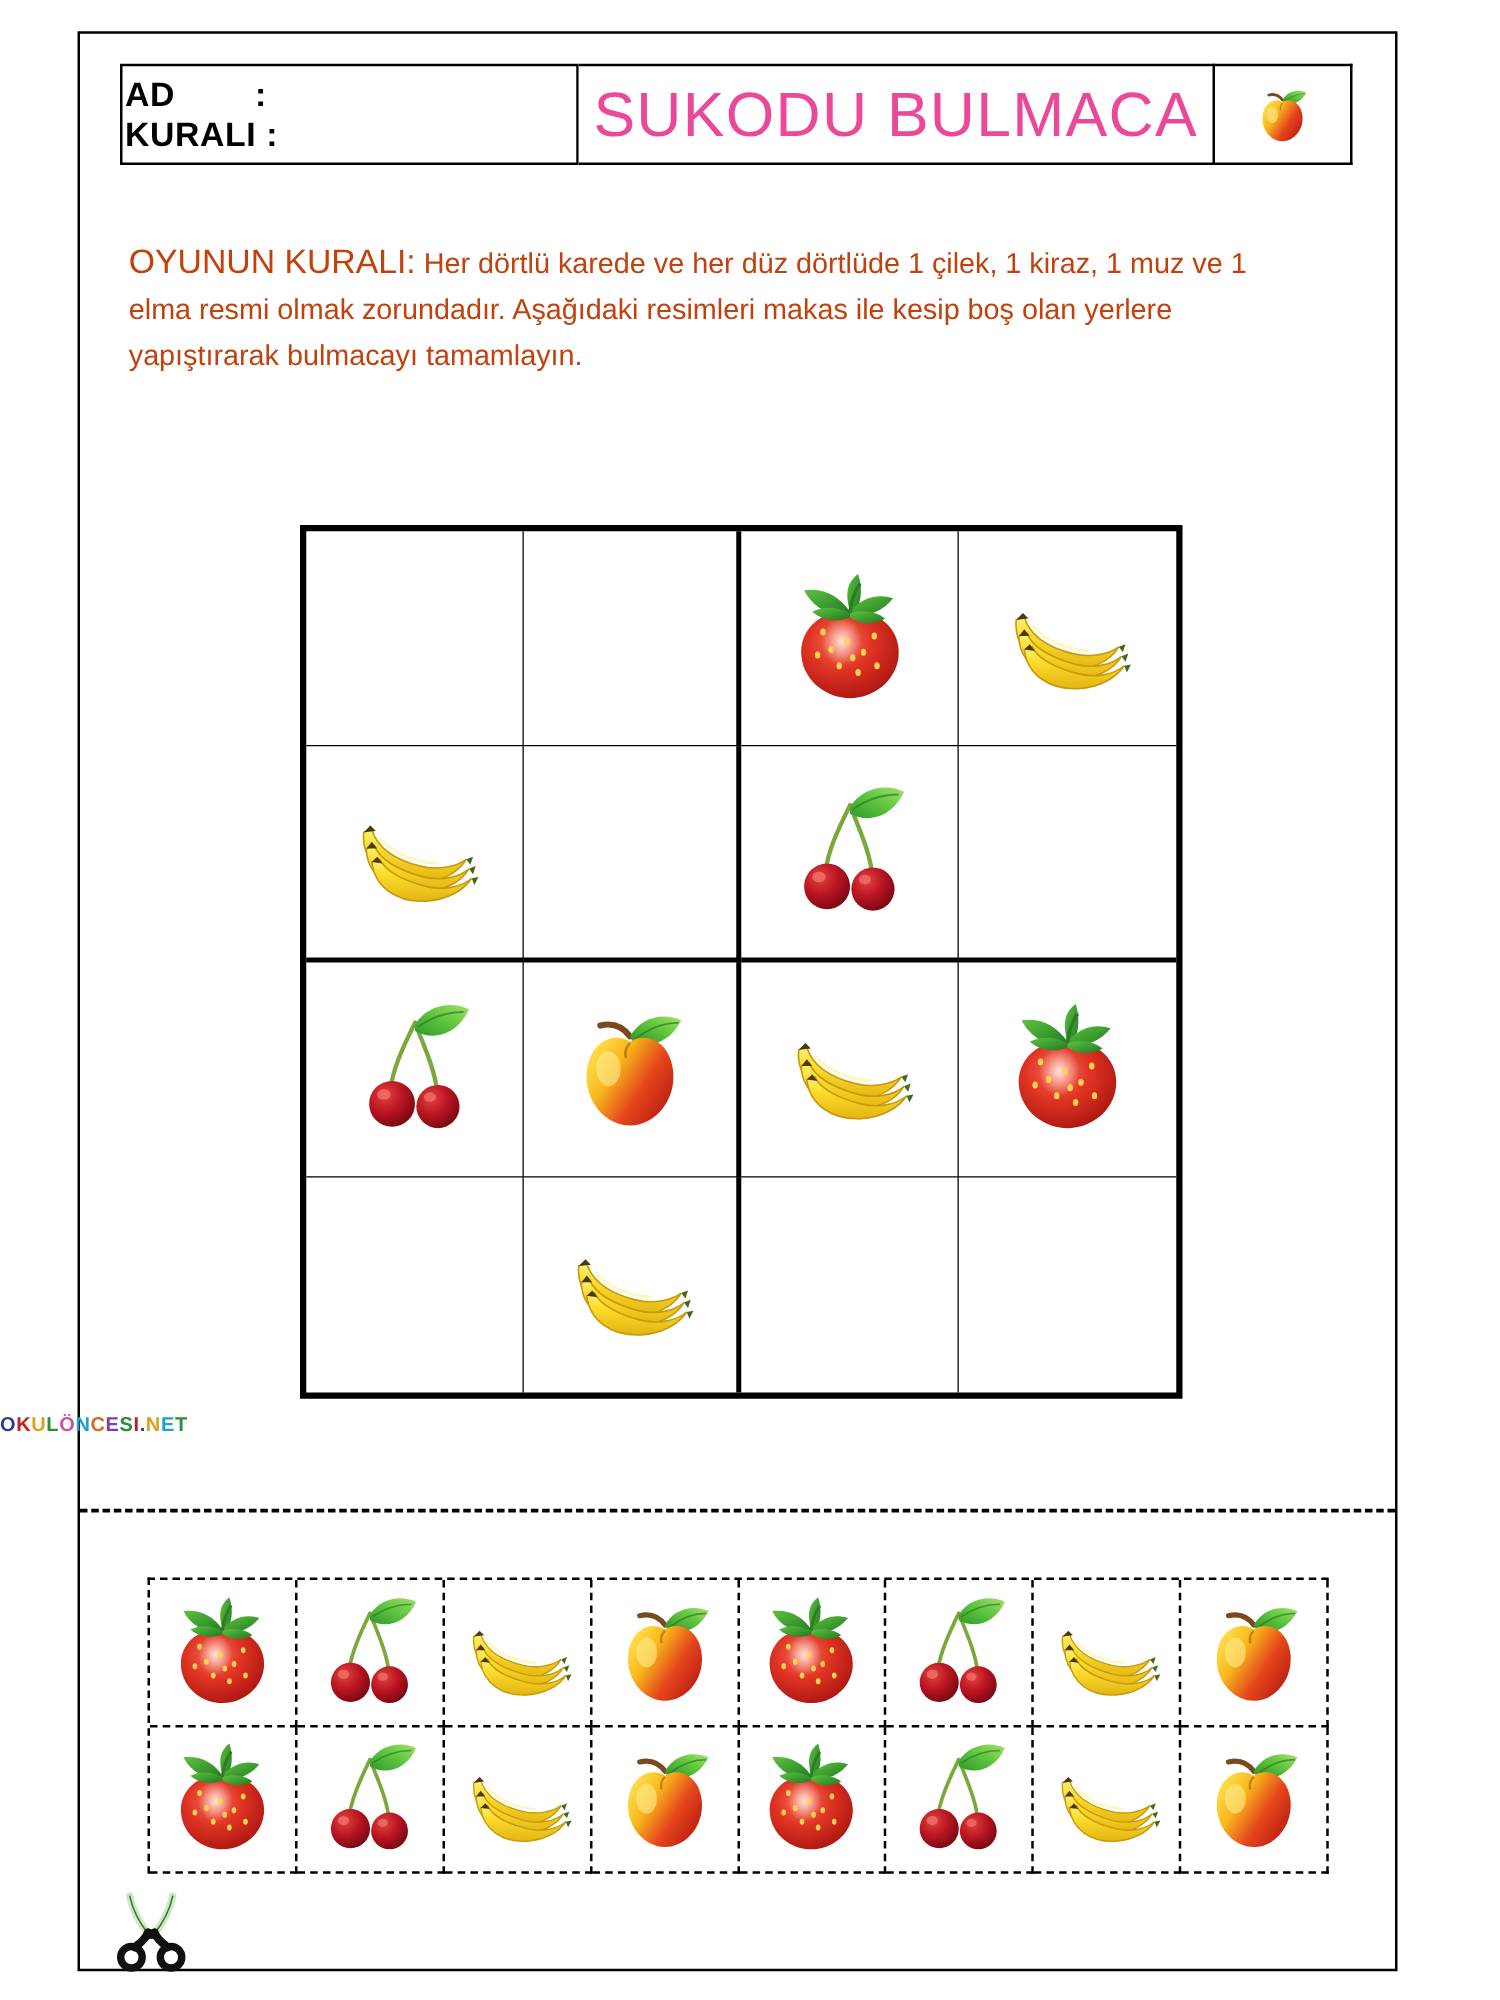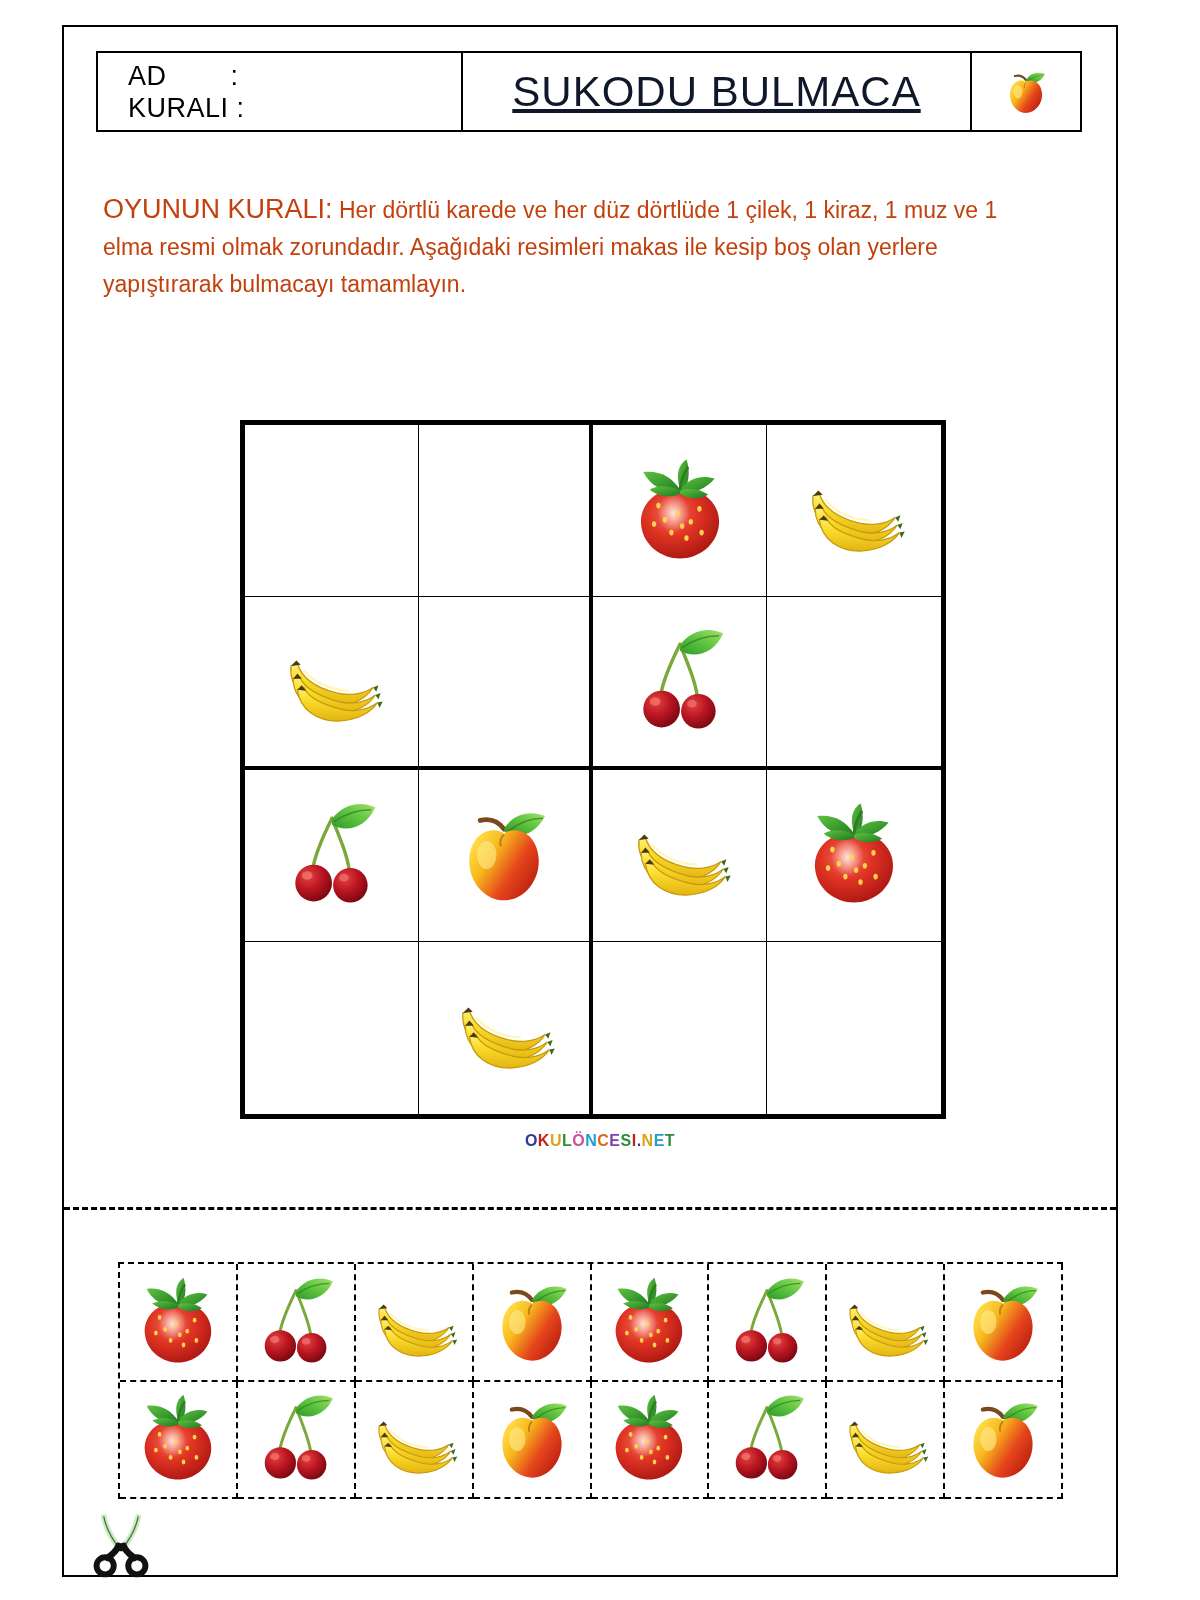--- a/index.html
+++ b/index.html
@@ -41,42 +41,42 @@
     box-sizing: border-box;
     display: flex;
     align-items: center;
     background: #fff;
   }
   #name-cell {
     width: 367px;
     flex-direction: column;
     align-items: flex-start;
     justify-content: center;
-    padding-left: 30px;
+    padding-left: 2px;
     border-right-width: 2px;
+    font-weight: bold;
   }
   .name-line {
     font-size: 27px;
     line-height: 32px;
     letter-spacing: 0.5px;
     color: #000;
     white-space: pre;
     font-family: "Liberation Sans", sans-serif;
   }
   #title-cell {
     width: 509px;
     justify-content: center;
     border-left: none;
   }
   #title-text {
-    font-size: 42px;
+    font-size: 50px;
     letter-spacing: 1px;
-    color: #0f172a;
+    color: #ec4899;
     white-space: nowrap;
-    text-decoration: underline;
   }
   #logo-cell {
     width: 110px;
     justify-content: center;
     border-left: none;
   }
 
   
   #instructions {
     position: absolute;
@@ -118,21 +118,21 @@
   .cell.row-last { border-bottom: none; }
   .cell.thick-right { border-right: 4px solid #000; }
   .cell.thick-bottom { border-bottom: 4px solid #000; }
 
   
   #watermark {
     position: absolute;
     left: 0;
     top: 1132px;
     width: 1200px;
-    text-align: center;
+    text-align: left;
     font-size: 16px;
     font-weight: bold;
     letter-spacing: 0.5px;
     font-family: "Liberation Sans", sans-serif;
   }
   #watermark span { display: inline-block; }
 
   
   #divider {
     position: absolute;

